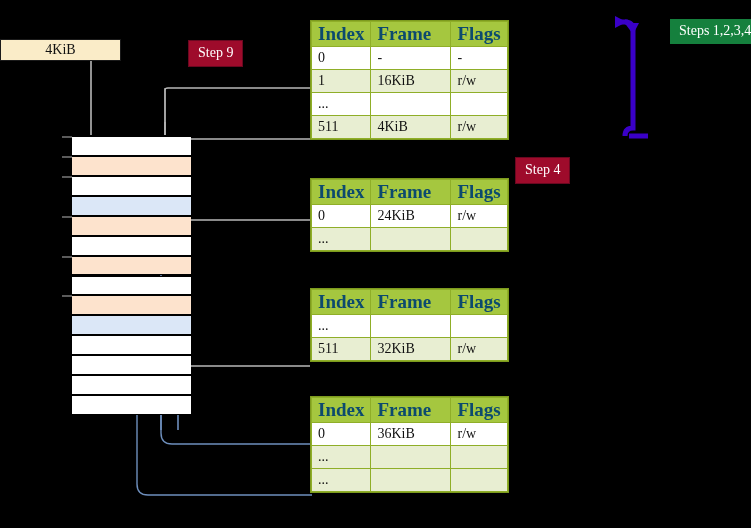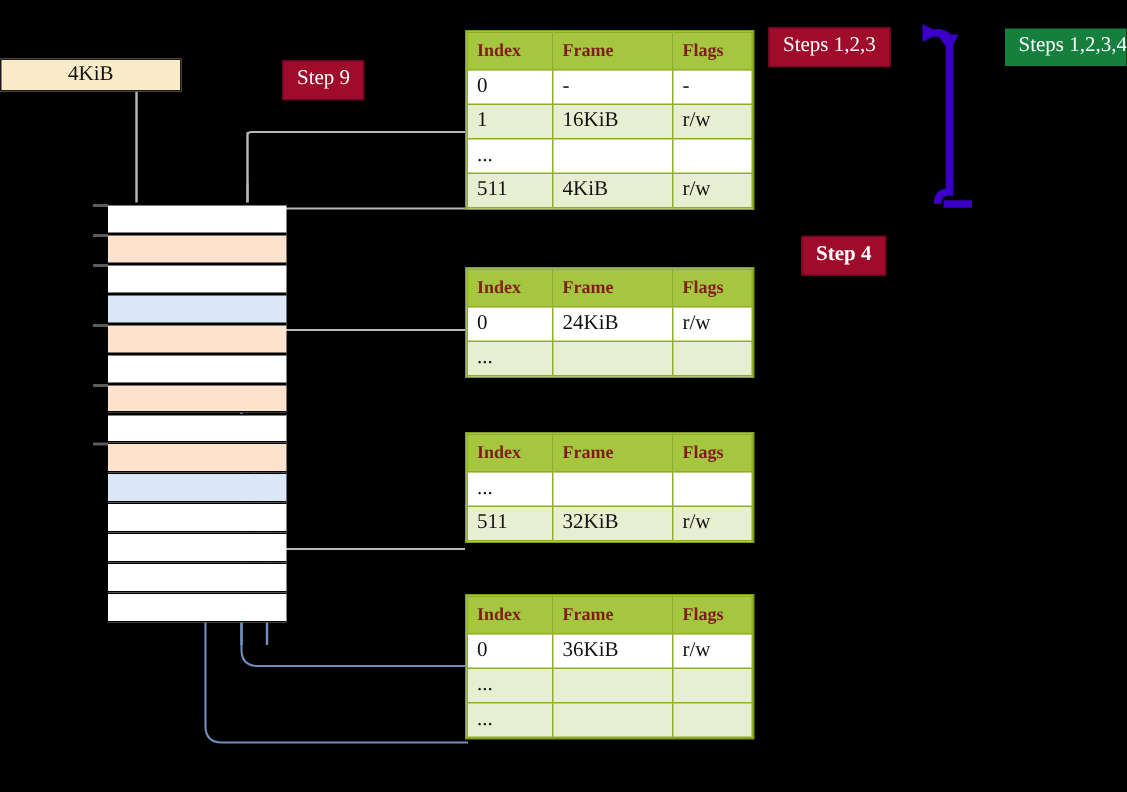--- a/index.html
+++ b/index.html
@@ -108,23 +108,23 @@
     padding: 2px 6px 3px 6px;
     font-size: 14px;
     line-height: 17px;
     color: #111111;
     text-align: left;
     height: 17px;
     box-sizing: border-box;
   }
   .ptable th {
     background: #a5c73f;
-    color: #7f1d1d;
+    color: #0c4a6e;
     font-weight: bold;
-    font-size: 12px;
+    font-size: 19px;
     padding-top: 3px;
     padding-bottom: 4px;
   }
   .ptable tr.alt td { background: #e8eed2; }
   .ptable tr.plain td { background: #ffffff; }
   .ptable td.hl { background: #fbf79d; }
   .col-index { width: 57px; }
   .col-frame { width: 80px; }
   .col-flags { width: 53px; }
 </style>
@@ -189,29 +189,26 @@
   </svg>
 
   <div id="kib-box">
     <span>4KiB</span>
   </div>
 
   <div class="badge badge-red" style="left:189px; top:41px;">
     <span>Step 9</span>
   </div>
 
-  <div class="badge badge-red" style="left:513px; top:19px;">
-    <span>Steps 1,2,3</span>
-  </div>
 
   <div class="badge badge-violet" style="left:650px; top:19px;">
     <span>Steps 1,2,3,4</span>
   </div>
 
-  <div class="badge badge-red" style="left:535px; top:158px;font-weight:bold;">
+  <div class="badge badge-red" style="left:516px; top:158px;">
     <span>Step 4</span>
   </div>
 
   <div id="memory">
       <div class="mem-row mem-white" style="top: 0px; height: 19.9286px;"></div>
       <div class="mem-tick" style="top: 0px;"></div>
       <div class="mem-row mem-peach" style="top: 19.9286px; height: 19.9286px;"></div>
       <div class="mem-tick" style="top: 19.9286px;"></div>
       <div class="mem-row mem-white" style="top: 39.8571px; height: 19.9286px;"></div>
       <div class="mem-tick" style="top: 39.8571px;"></div>

